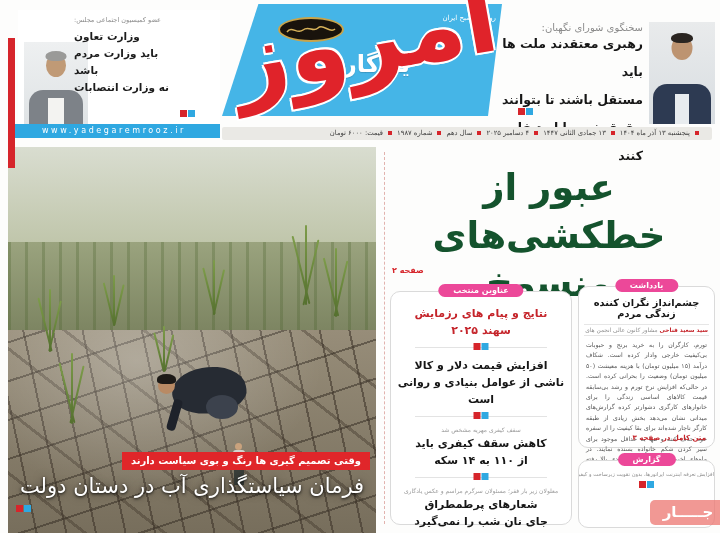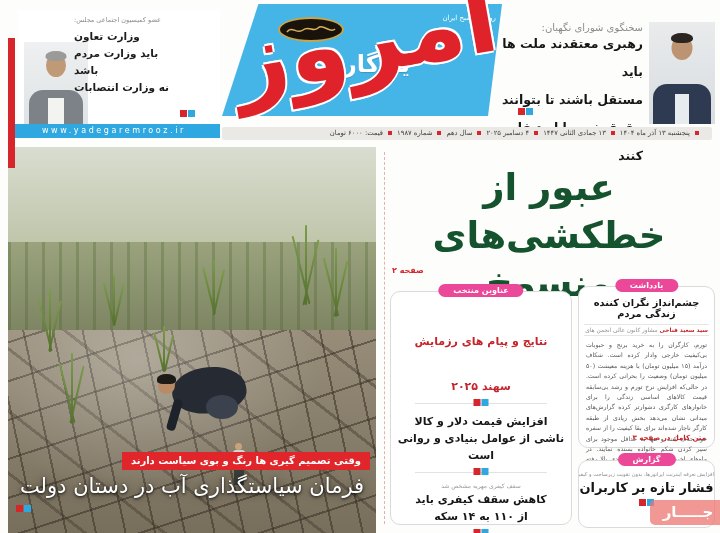--- a/index.html
+++ b/index.html
@@ -63,21 +63,21 @@
   .page2 { left:392px; top:266px; color:#d6252b; font-size:8px; font-weight:bold; }
   .dash-line { left:384px; top:152px; width:0; height:372px; border-right:1px dashed #e2b3ae; }
 
   
   .box { position:absolute; background:#fff; border:1px solid #dadada; border-radius:10px; }
   .pill { position:absolute; top:-8px; left:50%; transform:translateX(-50%); background:#ec4899; color:#fff;
           font-size:8px; font-weight:bold; padding:2px 15px; border-radius:9px; white-space:nowrap; }
   .sel-box { left:390px; top:291px; width:182px; height:234px; }
   .sel-inner { position:absolute; inset:0; padding-top:13px; display:flex; flex-direction:column; align-items:center; }
   .sel-head { font-size:11px; font-weight:bold; color:#161616; line-height:17px; text-align:center; }
-  .sel-head.red { color:#c5242a;margin-top:28px; }
+  .sel-head.red { color:#c5242a; }
   .sel-kicker { font-size:6px; color:#9a9a9a; text-align:center; margin-bottom:2px; white-space:nowrap; }
   .sep { position:relative; width:132px; border-top:1px solid #e3e3e3; margin:8px 0 9px 0; }
   .sep .mlogo { position:absolute; left:50%; top:-5px; transform:translateX(-50%); }
 
   .note-box { left:578px; top:286px; width:137px; height:162px; }
   .note-title { margin-top:10px; text-align:center; font-size:9.8px; font-weight:bold; color:#161616; }
   .note-byline { margin:5px 5px 0 5px; border-top:1px solid #e6e6e6; border-bottom:1px solid #e6e6e6;
                  padding:2px 1px; font-size:5.8px; white-space:nowrap; overflow:hidden; }
   .note-author { color:#c5242a; font-weight:bold; }
   .note-role { color:#8d8d8d; }
@@ -293,40 +293,40 @@
       <div class="sel-kicker">سقف کیفری مهریه مشخص شد</div>
       <div class="sel-head">کاهش سقف کیفری باید</div>
       <div class="sel-head">از ۱۱۰ به ۱۴ سکه</div>
       <div class="sep">
           <span class="mlogo">
             <i class="mb"></i>
             <i class="mr"></i>
           </span>
         </div>
       <div class="sel-kicker">معلولان زیر بار فقر؛ مسئولان سرگرم مراسم و عکس یادگاری</div>
+      <div class="sel-head">شعارهای پرطمطراق</div>
       <div class="sel-head">جای نان شب را نمی‌گیرد</div>
 
     </div>
   </div>
 
   <div class="box note-box">
     <div class="pill">یادداشت</div>
     <div class="note-title">چشم‌انداز نگران کننده زندگی مردم</div>
     <div class="note-byline">
       <span class="note-author">سید سعید فتاحی</span>
       <span class="note-role">مشاور کانون عالی انجمن های صنفی کارگران</span>
     </div>
     <div class="note-body">تورم، کارگران را به خرید برنج و حبوبات بی‌کیفیت خارجی وادار کرده است. شکاف درآمد (۱۵ میلیون تومان) با هزینه معیشت (۵۰ میلیون تومان) وضعیت را بحرانی کرده است. در حالی‌که افزایش نرخ تورم و رشد بی‌سابقه قیمت کالاهای اساسی زندگی را برای خانوارهای کارگری دشوارتر کرده گزارش‌های میدانی نشان می‌دهد بخش زیادی از طبقه کارگر ناچار شده‌اند برای بقا کیفیت را از سفره خود حذف کنند و تنها به حداقل موجود برای سیر کردن شکم خانواده بسنده نمایند. در ماه‌های اخیر فشار اقتصادی به حدی بالا رفته که بسیاری از کارگران و خانوارهای کم‌درآمد، دیگر توانایی خرید مواد غذایی با کیفیت ایرانی را ندارند...</div>
     <div class="note-footer">متن کامل در صفحه ۳</div>
   </div>
 
   <div class="box report-box">
     <div class="pill">گزارش</div>
     <div class="report-kicker">افزایش تعرفه اینترنت اپراتورها، بدون تقویت زیرساخت و کیفیت</div>
-    <div class="report-head">فشار تازه بر کاربران</div>
     <div class="report-logo">
         <span class="mlogo">
           <i class="mb"></i>
           <i class="mr"></i>
         </span>
       </div>
   </div>
 
   <div class="abs watermark">جـــــار</div>
 

